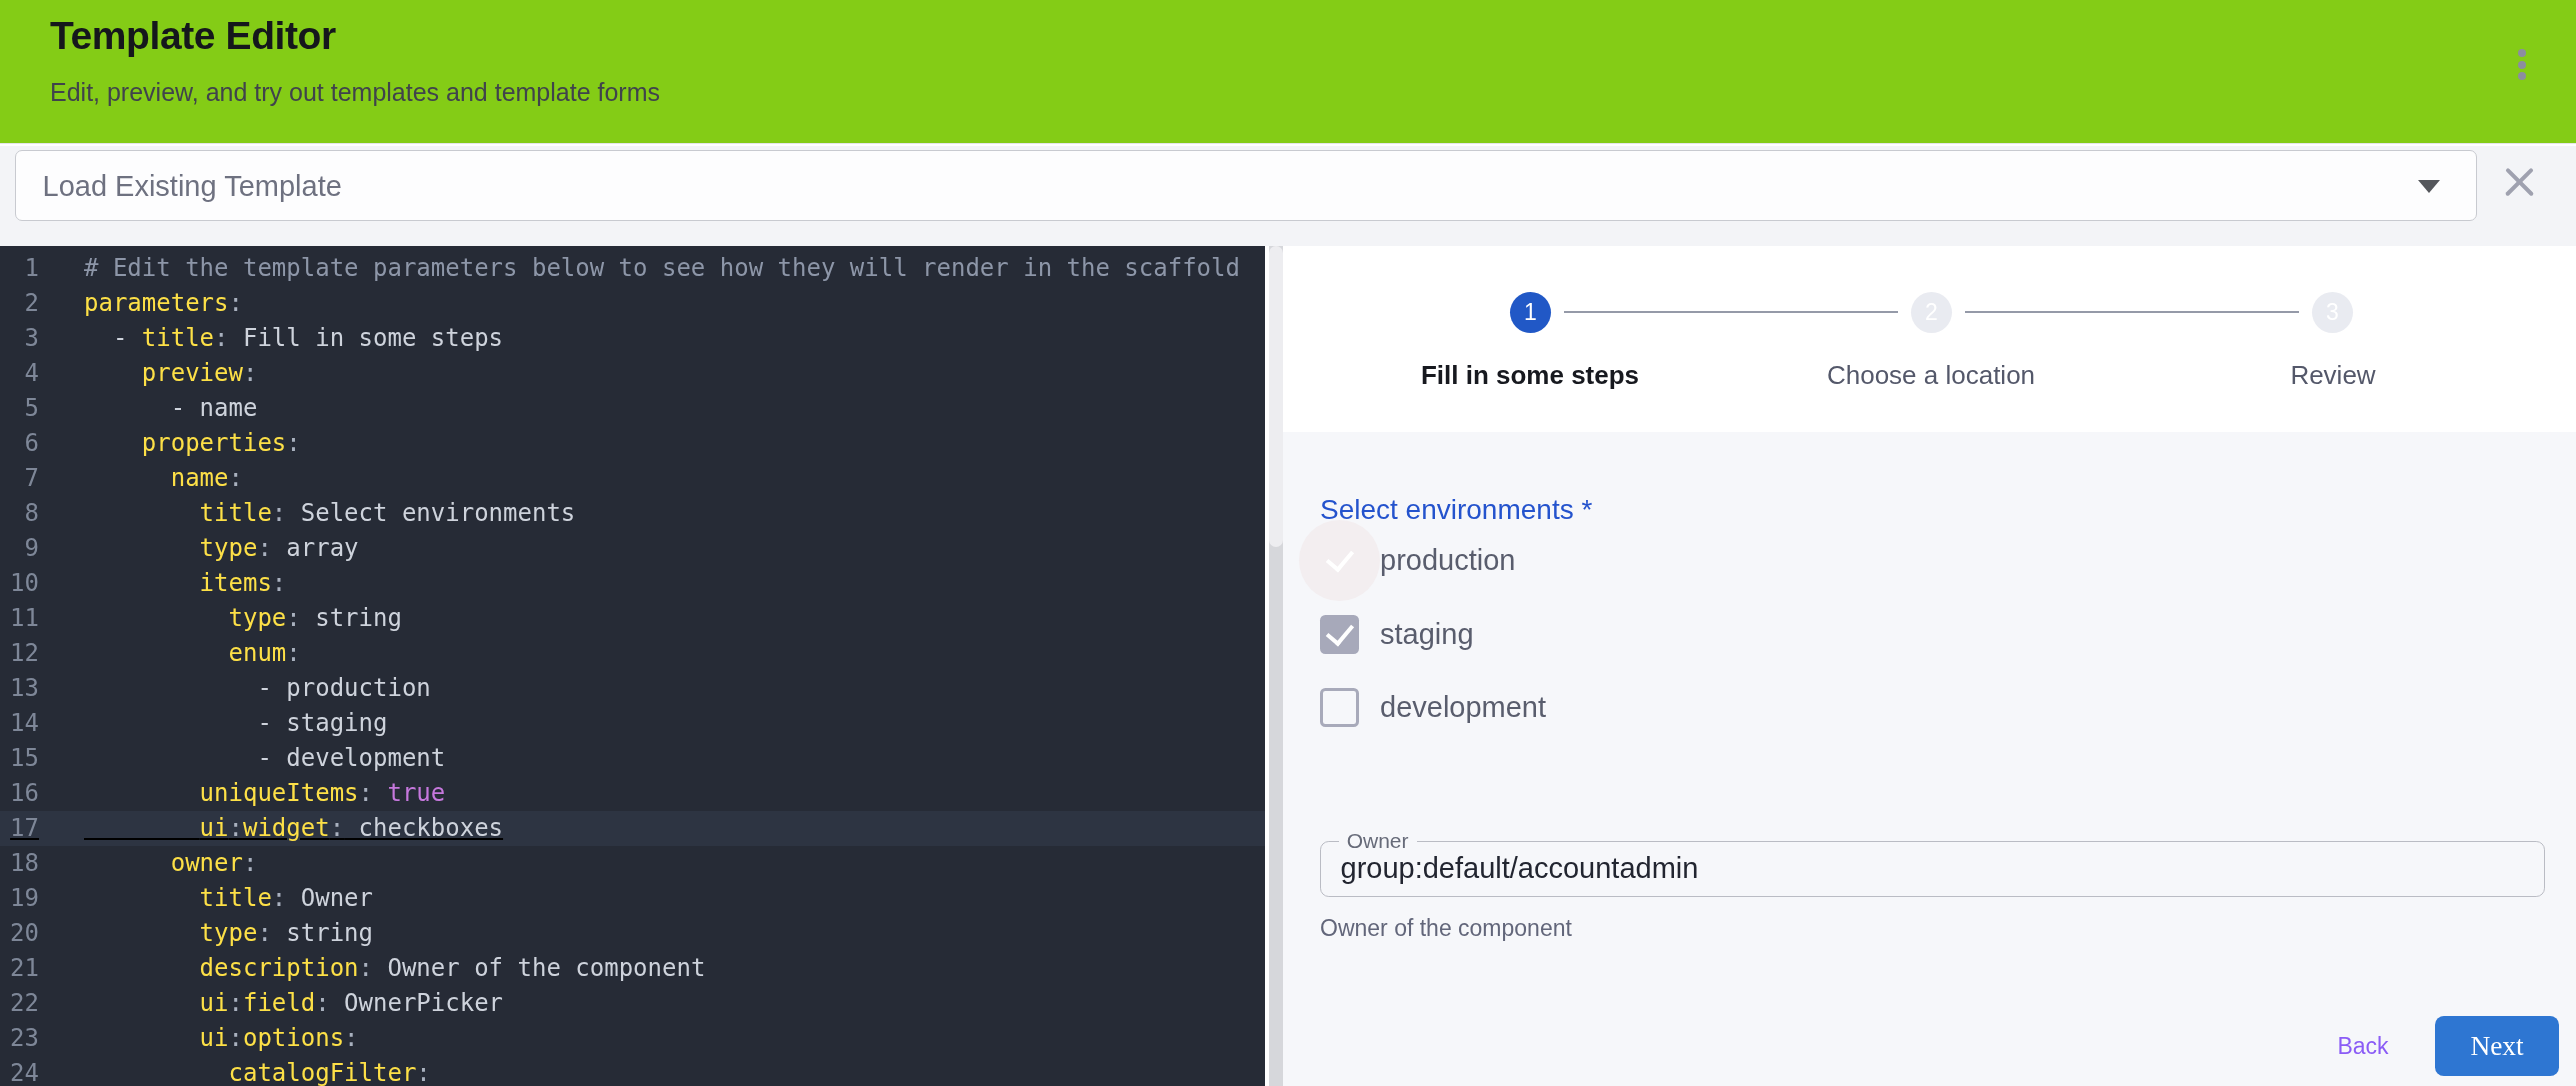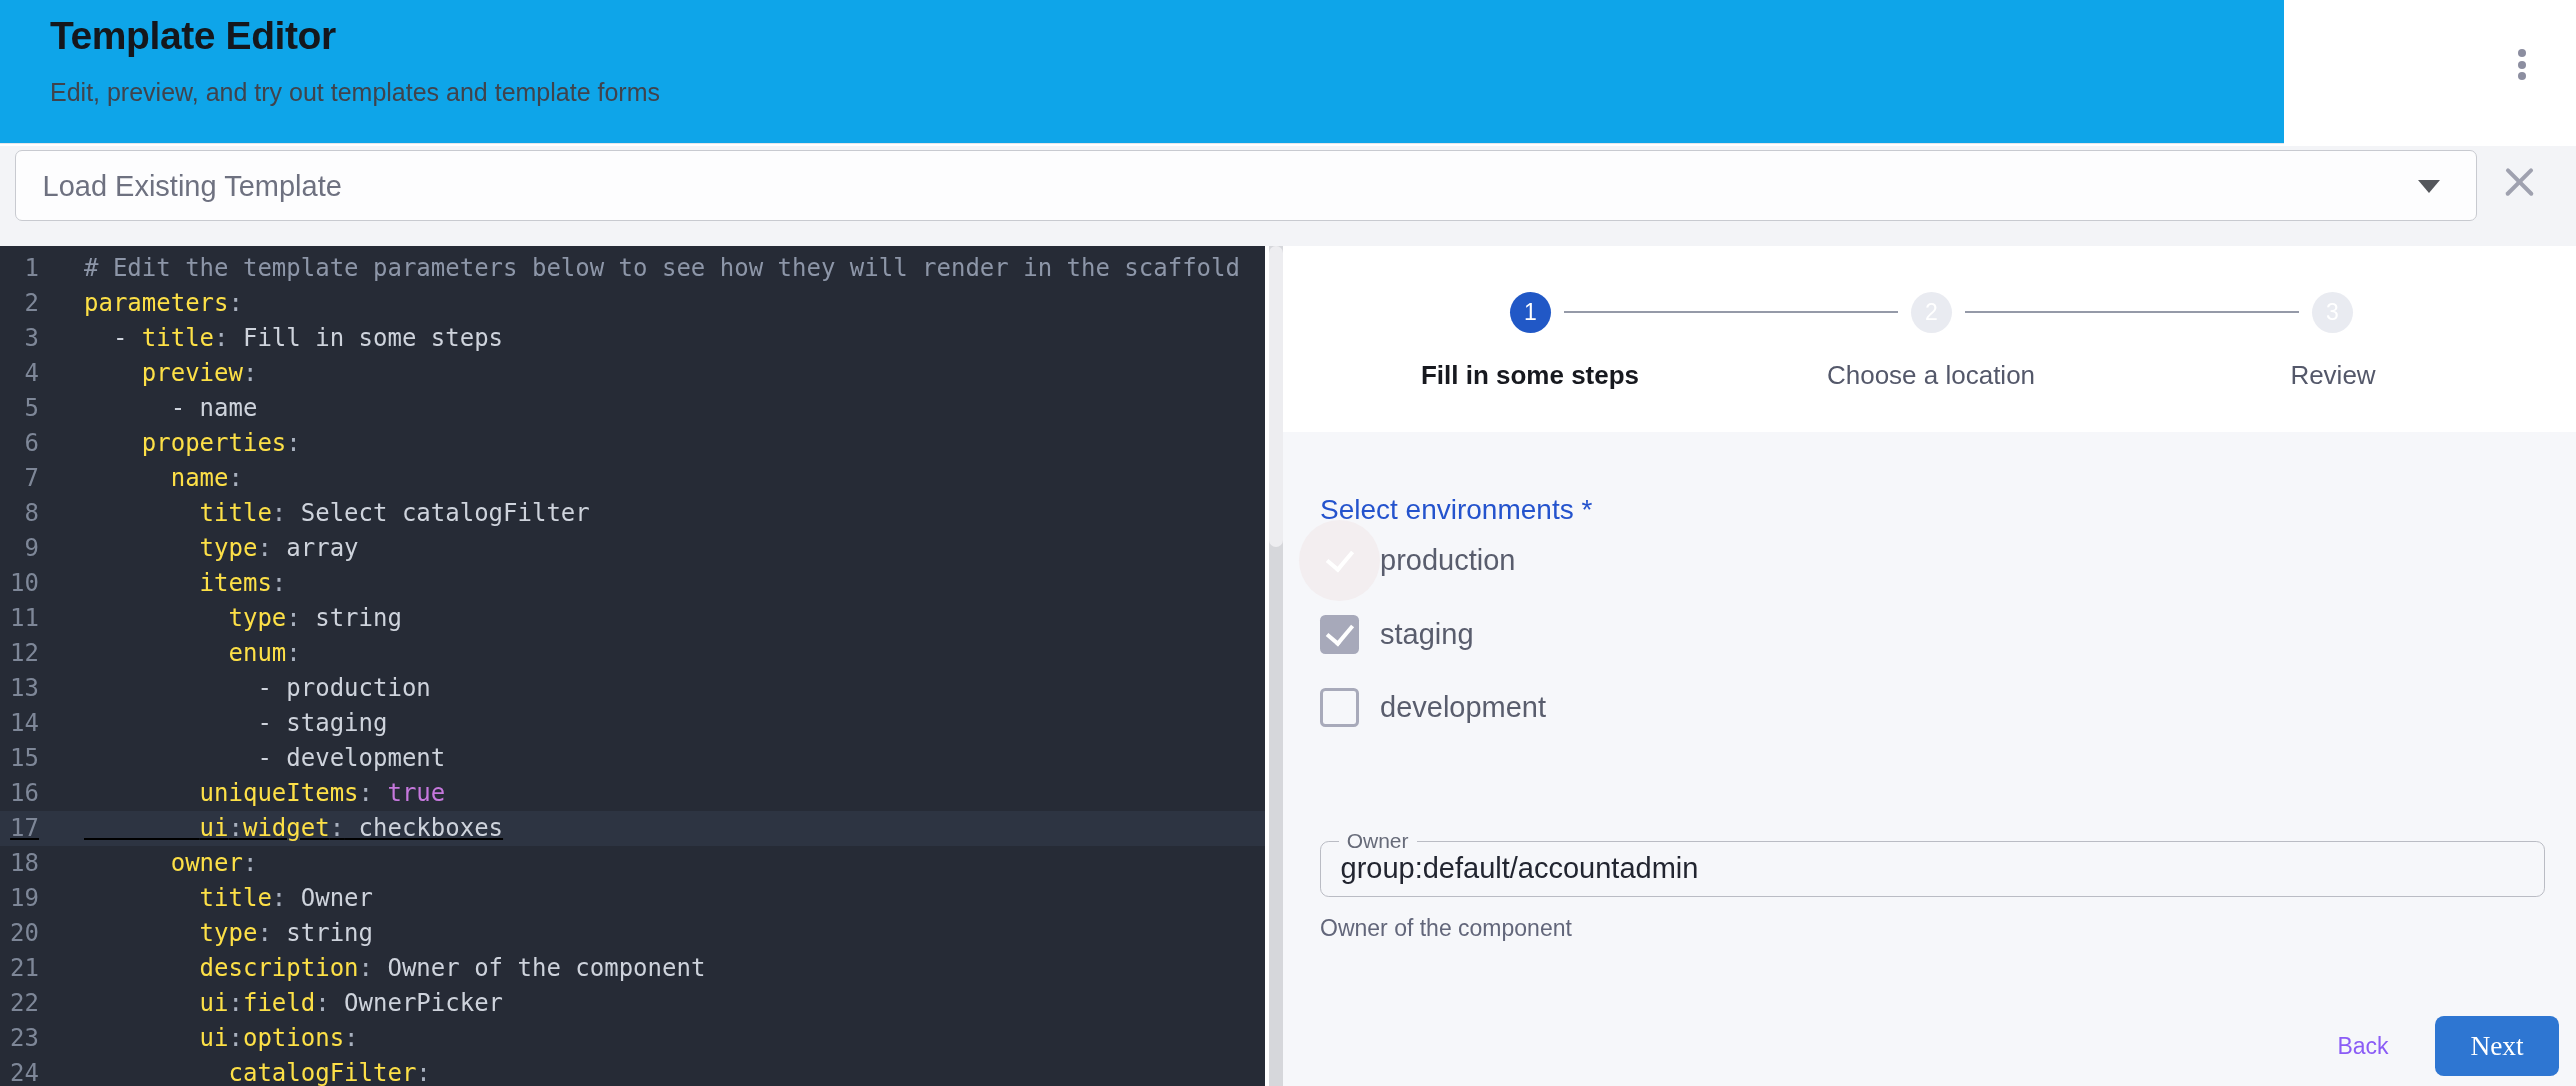--- a/index.html
+++ b/index.html
@@ -1,20 +1,20 @@
 <!DOCTYPE html>
 <html style="font-size:14px"><head>
 <meta charset="utf-8">
 <style>
   * { margin:0; padding:0; box-sizing:border-box; }
   html,body { width:2576px; height:1086px; background:#fff; font-family:"Liberation Sans", sans-serif; }
   #app { position:relative; width:2576px; height:1086px; overflow:hidden; }
 
   
-  .header { position:absolute; left:0; top:0; width:2284px; height:144px; background:#0ea5e9; border-bottom:1.8px solid #e4e5e9; }
+  .header { position:absolute; left:0; top:0; width:2576px; height:144px; background:#84cc16; border-bottom:1.8px solid #e4e5e9; }
   .page-title { position:absolute; left:50px; top:14px; font-size:39px; font-weight:700; color:#15171c; letter-spacing:-0.4px; }
   .page-subtitle { position:absolute; left:50px; top:78px; font-size:25px; color:#40434c; }
   .kebab { position:absolute; left:2500px; top:37px; width:42px; height:55px; cursor:pointer; border-radius:50%; }
   .kebab i { position:absolute; left:17.7px; width:8px; height:8px; border-radius:50%; background:#8c8ea0; }
   .kebab i:nth-child(1){ top:12.4px; } .kebab i:nth-child(2){ top:24px; } .kebab i:nth-child(3){ top:35px; }
 
   
   .toolbar { position:absolute; left:0; top:146px; width:2576px; height:100px; background:#f3f4f7; }
   .select-box { position:absolute; left:15px; top:3.5px; width:2462px; height:71px; background:#fdfdfe; border:1.8px solid #c8cad0; border-radius:7px; cursor:pointer; }
   .select-label { position:absolute; left:26.5px; top:19.5px; font-size:29px; color:#6e7180; }
@@ -104,21 +104,21 @@
   </div>
 
   <div class="editor" id="editor">
       <div class="line"><span class="ln">1</span><span class="code"><span class="tk-cm"># Edit the template parameters below to see how they will render in the scaffold</span></span></div>
       <div class="line"><span class="ln">2</span><span class="code"><span class="tk-k">parameters</span><span class="tk-c">:</span></span></div>
       <div class="line"><span class="ln">3</span><span class="code"><span class="tk-p">  - </span><span class="tk-k">title</span><span class="tk-c">:</span><span class="tk-p"> Fill in some steps</span></span></div>
       <div class="line"><span class="ln">4</span><span class="code"><span class="tk-p">    </span><span class="tk-k">preview</span><span class="tk-c">:</span></span></div>
       <div class="line"><span class="ln">5</span><span class="code"><span class="tk-p">      - name</span></span></div>
       <div class="line"><span class="ln">6</span><span class="code"><span class="tk-p">    </span><span class="tk-k">properties</span><span class="tk-c">:</span></span></div>
       <div class="line"><span class="ln">7</span><span class="code"><span class="tk-p">      </span><span class="tk-k">name</span><span class="tk-c">:</span></span></div>
-      <div class="line"><span class="ln">8</span><span class="code"><span class="tk-p">        </span><span class="tk-k">title</span><span class="tk-c">:</span><span class="tk-p"> Select catalogFilter</span></span></div>
+      <div class="line"><span class="ln">8</span><span class="code"><span class="tk-p">        </span><span class="tk-k">title</span><span class="tk-c">:</span><span class="tk-p"> Select environments</span></span></div>
       <div class="line"><span class="ln">9</span><span class="code"><span class="tk-p">        </span><span class="tk-k">type</span><span class="tk-c">:</span><span class="tk-p"> array</span></span></div>
       <div class="line"><span class="ln">10</span><span class="code"><span class="tk-p">        </span><span class="tk-k">items</span><span class="tk-c">:</span></span></div>
       <div class="line"><span class="ln">11</span><span class="code"><span class="tk-p">          </span><span class="tk-k">type</span><span class="tk-c">:</span><span class="tk-p"> string</span></span></div>
       <div class="line"><span class="ln">12</span><span class="code"><span class="tk-p">          </span><span class="tk-k">enum</span><span class="tk-c">:</span></span></div>
       <div class="line"><span class="ln">13</span><span class="code"><span class="tk-p">            - production</span></span></div>
       <div class="line"><span class="ln">14</span><span class="code"><span class="tk-p">            - staging</span></span></div>
       <div class="line"><span class="ln">15</span><span class="code"><span class="tk-p">            - development</span></span></div>
       <div class="line"><span class="ln">16</span><span class="code"><span class="tk-p">        </span><span class="tk-k">uniqueItems</span><span class="tk-c">:</span><span class="tk-p"> </span><span class="tk-b">true</span></span></div>
       <div class="line active"><span class="ln">17</span><span class="code"><span class="tk-p">        </span><span class="tk-k">ui</span><span class="tk-c">:</span><span class="tk-k">widget</span><span class="tk-c">:</span><span class="tk-p"> checkboxes</span></span></div>
       <div class="line"><span class="ln">18</span><span class="code"><span class="tk-p">      </span><span class="tk-k">owner</span><span class="tk-c">:</span></span></div>

